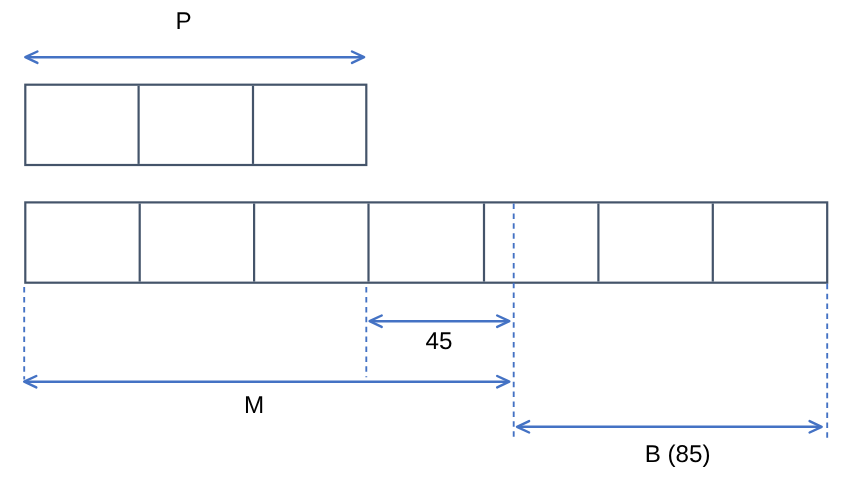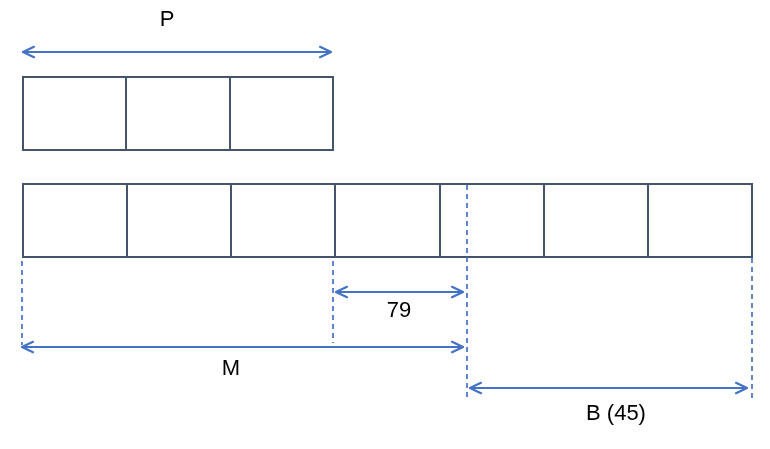--- a/index.html
+++ b/index.html
@@ -106,19 +106,19 @@
       <path d="M452 341.8 L463 347 L452 352.2" stroke="#4472C4"></path>
     </g>
 
     <g fill="none" stroke-width="2.2" stroke-linecap="round" stroke-linejoin="round">
       <line x1="473" y1="388" x2="744" y2="388" stroke="#4472C4"></line>
       <path d="M481 382.8 L470 388 L481 393.2" stroke="#4472C4"></path>
       <path d="M736 382.8 L747 388 L736 393.2" stroke="#4472C4"></path>
     </g>
   </svg>
 
-  <div class="dim-label lbl-51">79</div>
+  <div class="dim-label lbl-51">45</div>
 
   <div class="dim-label lbl-m">M</div>
 
-  <div class="dim-label lbl-b">B (45)</div>
+  <div class="dim-label lbl-b">B (85)</div>
 
 </div>
 
 </body></html>

